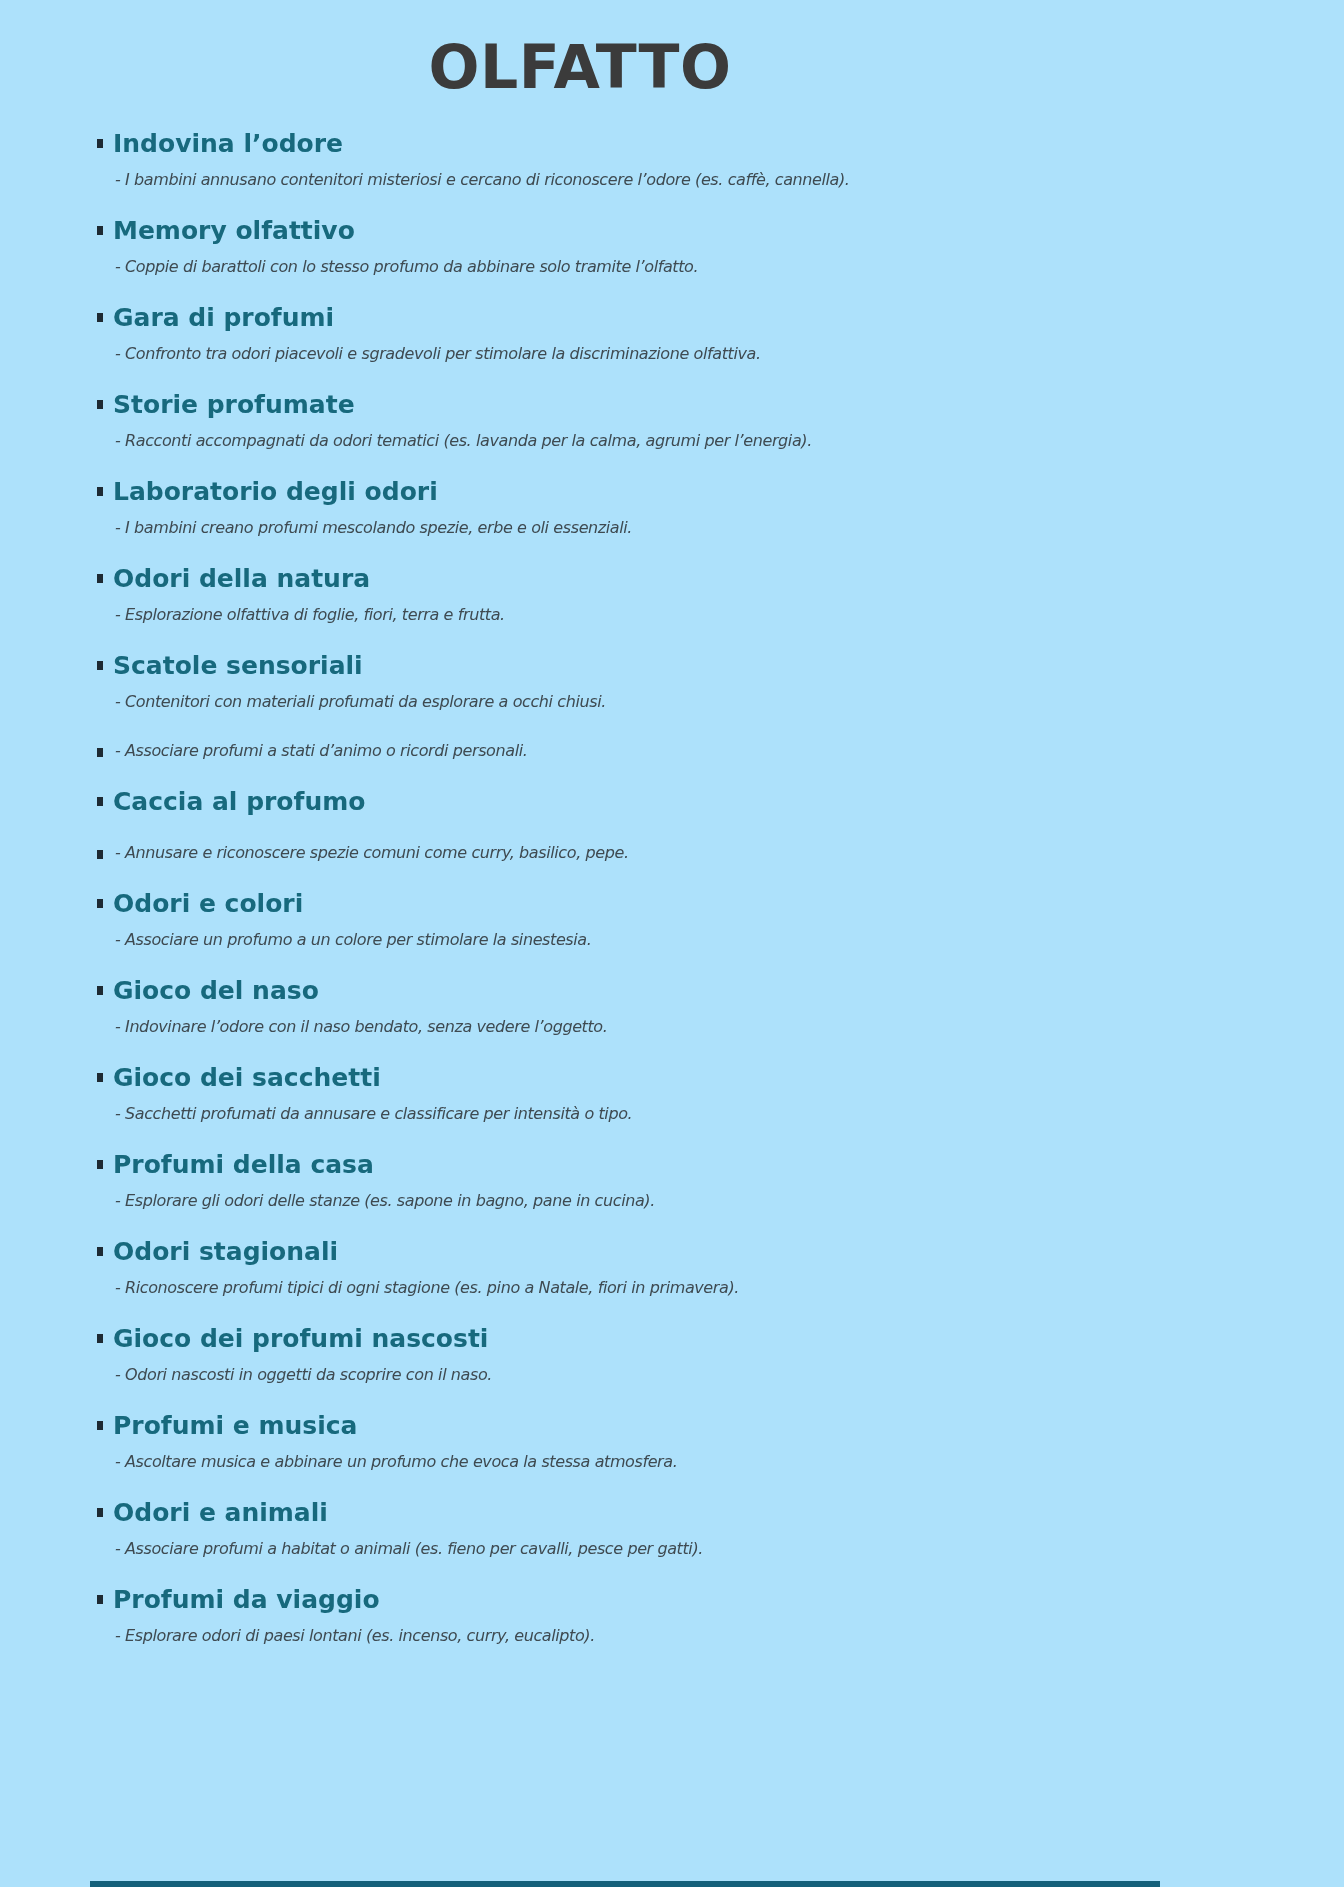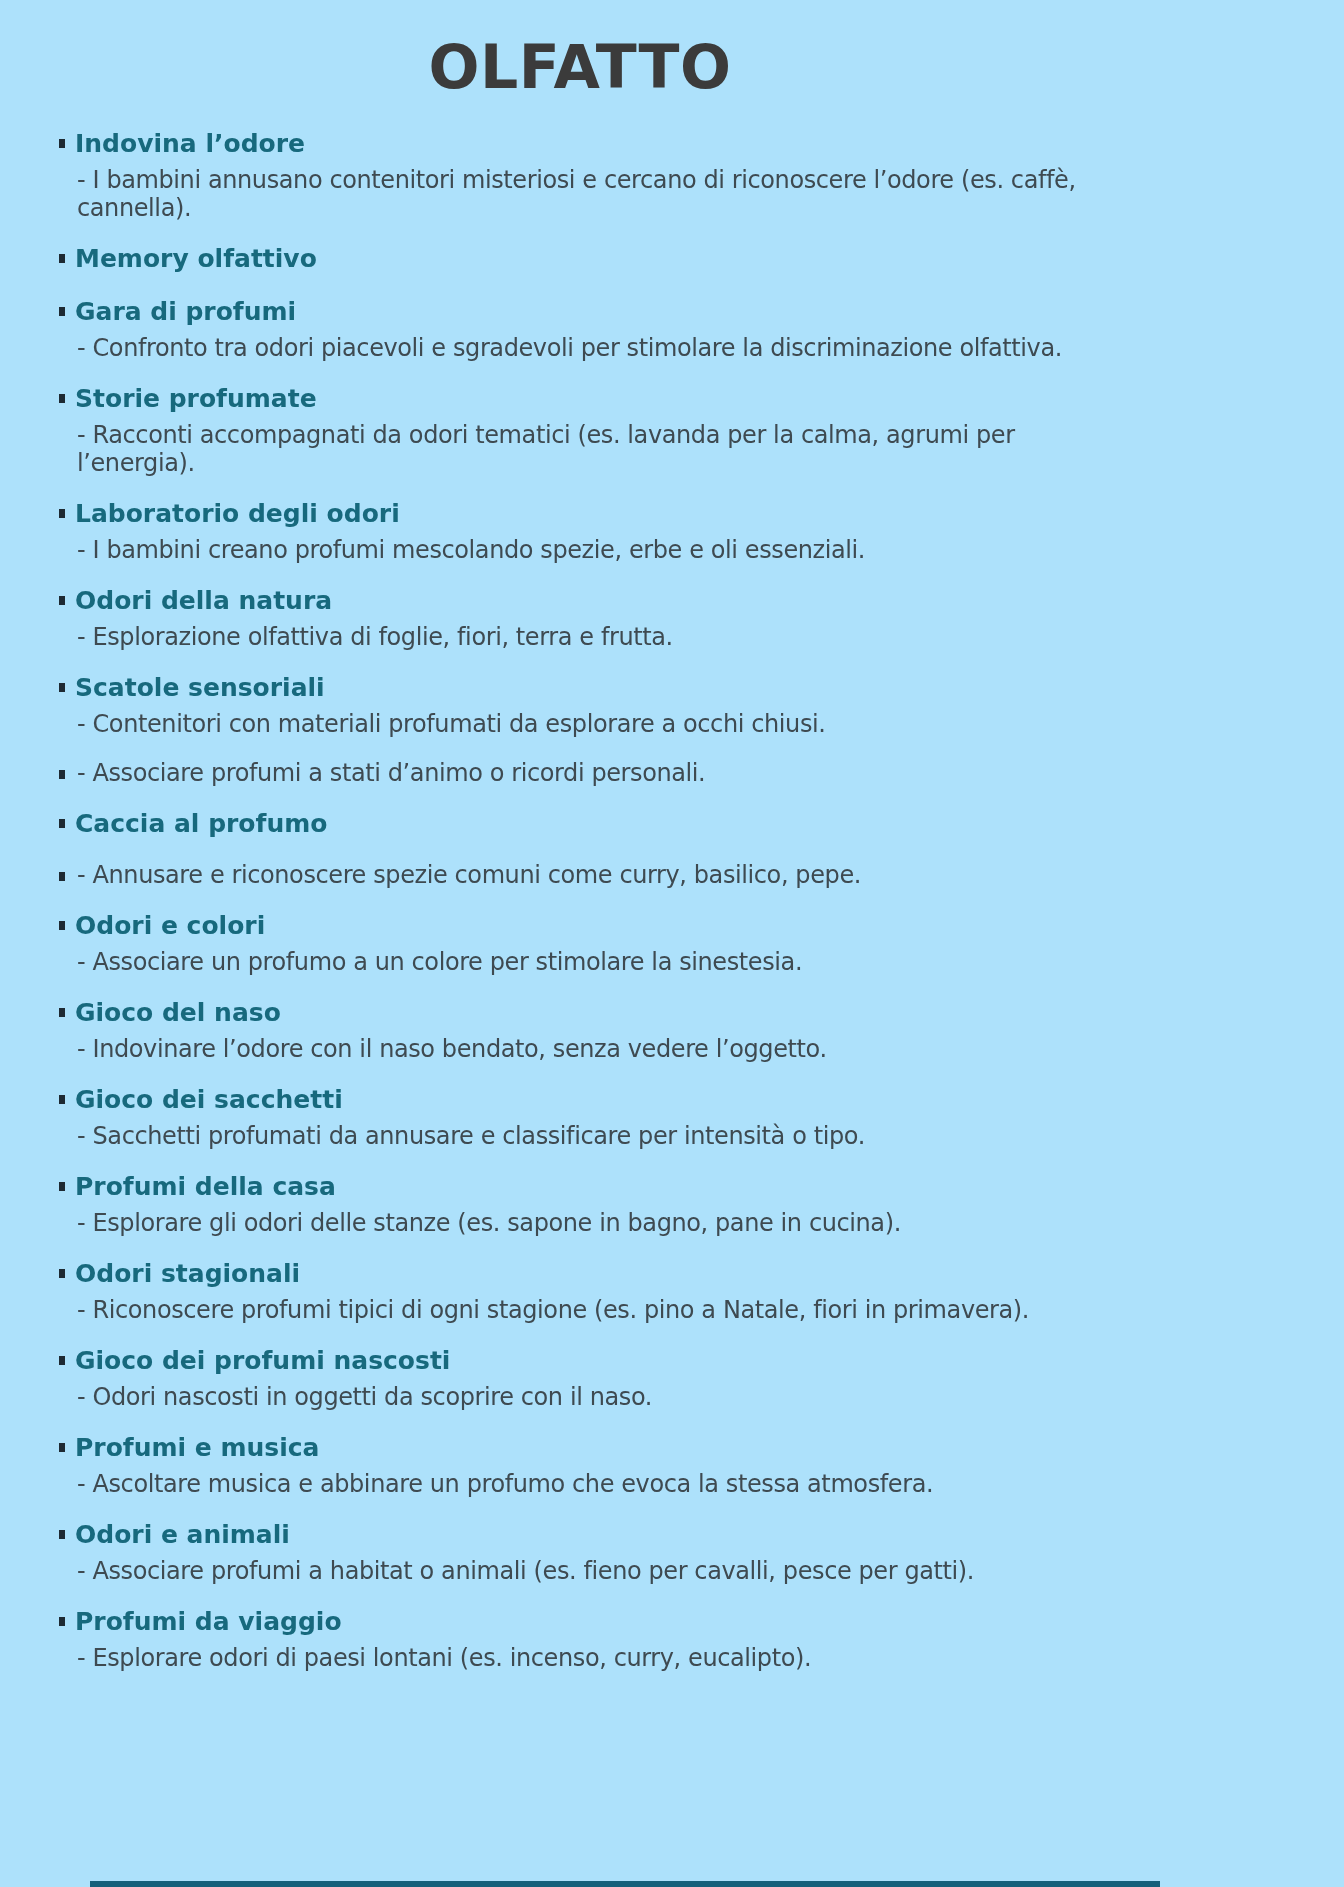--- a/index.html
+++ b/index.html
@@ -18,21 +18,21 @@
     margin: 32px 0 26px 0;
     text-align: center;
     font-size: 60px;
     font-weight: bold;
     color: #3b3b3b;
     letter-spacing: 0.5px;
   }
   ul.activity-list {
     list-style: none;
     margin: 0;
-    padding: 0 40px 0 75px;
+    padding: 0 40px 0 113px;
   }
   li.activity {
     position: relative;
     margin-bottom: 21px;
   }
   .bullet {
     position: absolute;
     left: -16px;
     top: 11px;
     width: 6px;
@@ -41,24 +41,25 @@
   }
   .activity-title {
     margin: 0;
     font-size: 25px;
     line-height: 32px;
     font-weight: bold;
     color: #17697d;
   }
   .activity-desc {
     margin: 6px 0 0 2px;
-    font-size: 24px;
+    font-size: 16px;
     line-height: 28px;
     letter-spacing: -0.4px;
     color: #3e4a51;
+    font-style: italic;
   }
   .bottom-bar {
     position: absolute;
     left: 90px;
     right: 0;
     bottom: 0;
     height: 6px;
     background: #14607a;
   }
 </style>
@@ -71,20 +72,21 @@
   <ul class="activity-list">
   <li class="activity">
     <span class="bullet"></span>
     <h2 class="activity-title">Indovina l’odore</h2>
     <p class="activity-desc">- I bambini annusano contenitori misteriosi e cercano di riconoscere l’odore (es. caffè, cannella).</p>
   </li>
 
   <li class="activity">
     <span class="bullet"></span>
     <h2 class="activity-title">Memory olfattivo</h2>
+    <p class="activity-desc">- Coppie di barattoli con lo stesso profumo da abbinare solo tramite l’olfatto.</p>
   </li>
 
   <li class="activity">
     <span class="bullet"></span>
     <h2 class="activity-title">Gara di profumi</h2>
     <p class="activity-desc">- Confronto tra odori piacevoli e sgradevoli per stimolare la discriminazione olfattiva.</p>
   </li>
 
   <li class="activity">
     <span class="bullet"></span>

